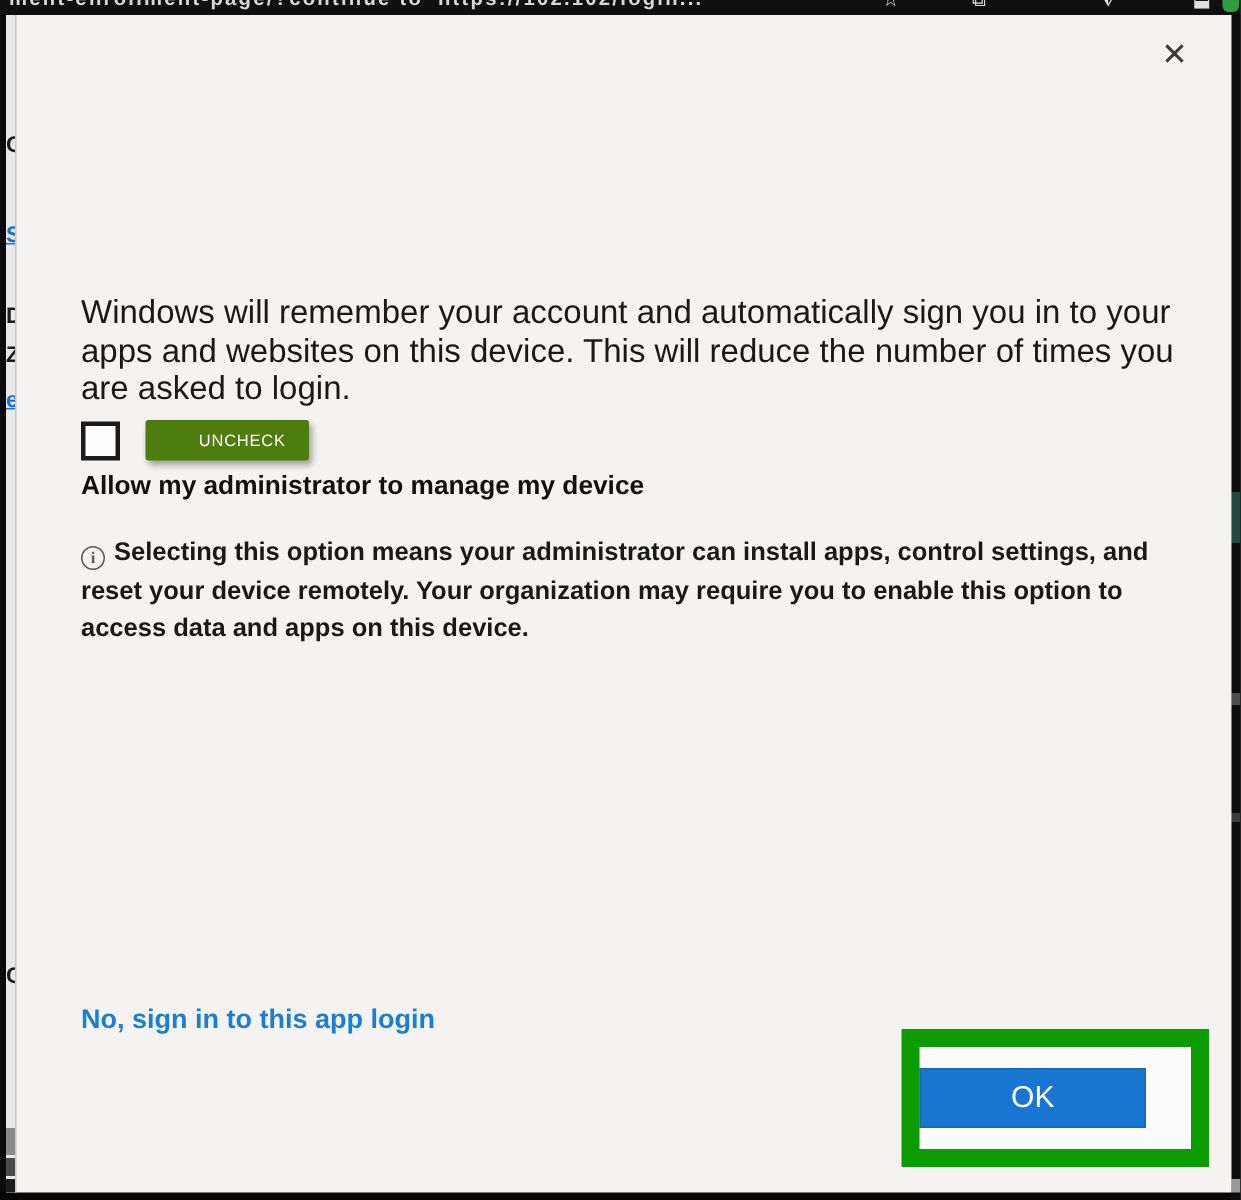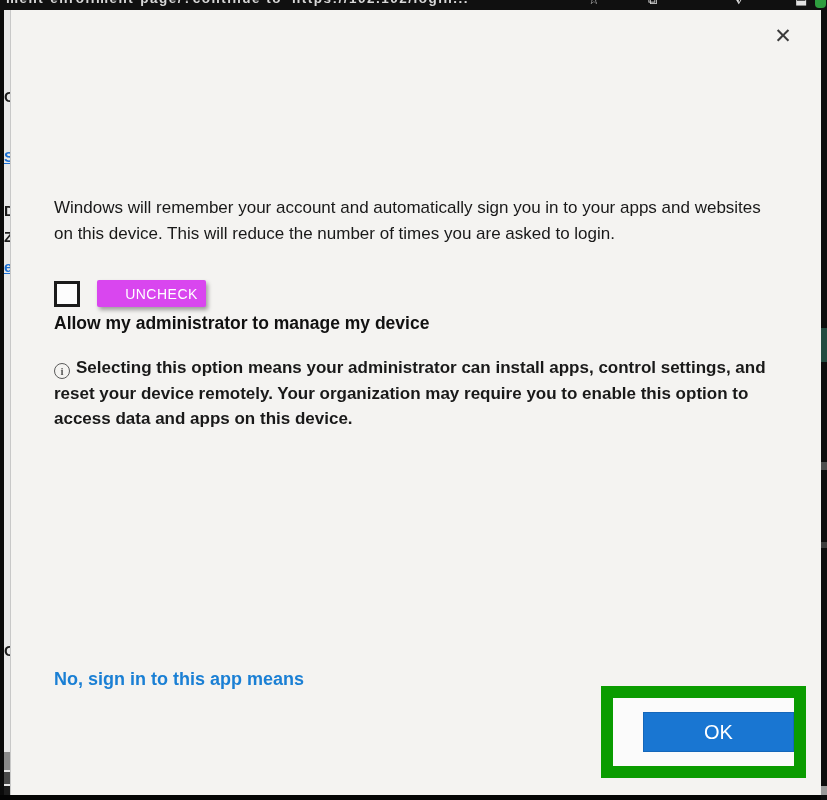--- a/index.html
+++ b/index.html
@@ -56,31 +56,31 @@
     width: 24px; height: 24px; border: none; background: transparent;
     font-size: 21px; font-weight: 300; color: #3b3b3b; line-height: 24px;
     text-align: center; cursor: pointer; font-family: "DejaVu Sans", sans-serif;
   }
   .dlg-title {
     position: absolute; left: 43px; top: 118px;
     font-size: 28.5px; font-weight: 300; color: #2f2e2d; letter-spacing: 0.2px;
   }
   .dlg-body {
     position: absolute; left: 43px; top: 185px; width: 730px;
-    font-size: 17px; line-height: 25.5px; color: #191919;
+    font-size: 22px; line-height: 25.5px; color: #191919;
   }
   .checkbox-row { position: absolute; left: 43px; top: 270px; height: 28px; }
   .checkbox {
     position: absolute; left: 0; top: 1px; width: 26px; height: 26px;
     border: 3px solid #1b1b1b; background: #fdfdfd; cursor: pointer;
   }
   .uncheck-badge {
     position: absolute; left: 43px; top: 0; width: 109px; height: 27px;
-    background: #d946ef; border-radius: 2px;
-    color: #ffffff; font-size: 14px; letter-spacing: 0.5px;
+    background: #4d7c0f; border-radius: 2px;
+    color: #ffffff; font-size: 11px; letter-spacing: 0.5px;
     display: flex; align-items: center; justify-content: center;
     box-shadow: 2px 3px 4px rgba(0,0,0,0.35);
     padding-left: 20px;
   }
   .manage-label {
     position: absolute; left: 43px; top: 303px;
     font-size: 17.5px; font-weight: bold; color: #111111; cursor: pointer;
   }
   .info-block {
     position: absolute; left: 43px; top: 345px; width: 738px;
@@ -96,21 +96,21 @@
   .app-only-link {
     position: absolute; left: 43px; top: 659px;
     font-size: 18px; font-weight: bold; color: #1a7fd4;
     text-decoration: none; cursor: pointer;
   }
 
   
   .highlight-box {
     position: absolute; left: 590px; top: 676px; width: 205px; height: 92px;
     border: 12px solid #0a9c00; background: #fbfbfb;
-    display: flex; align-items: center; justify-content: flex-end;
+    display: flex; align-items: center; justify-content: flex-start;
   }
   .ok-button {
     width: 151px; height: 40px;
     background: #1976d2; border: 1px solid #1567ba;
     color: #ffffff; font-size: 20px;
     cursor: pointer; font-family: "Liberation Sans", sans-serif;
   }
 </style>
 </head>
 <body>
@@ -160,20 +160,20 @@
       <span class="checkbox"></span>
       <span class="uncheck-badge">UNCHECK</span>
     </div>
 
     <div class="manage-label">Allow my administrator to manage my device</div>
 
     <div class="info-block">
       <span class="info-icon">i</span><span>Selecting this option means your administrator can install apps, control settings, and reset your device remotely. Your organization may require you to enable this option to access data and apps on this device.</span>
     </div>
 
-    <a class="app-only-link">No, sign in to this app means</a>
+    <a class="app-only-link">No, sign in to this app login</a>
 
     <div class="highlight-box">
       <button class="ok-button">OK</button>
     </div>
 
   </div>
 </div>
 
 </body></html>

